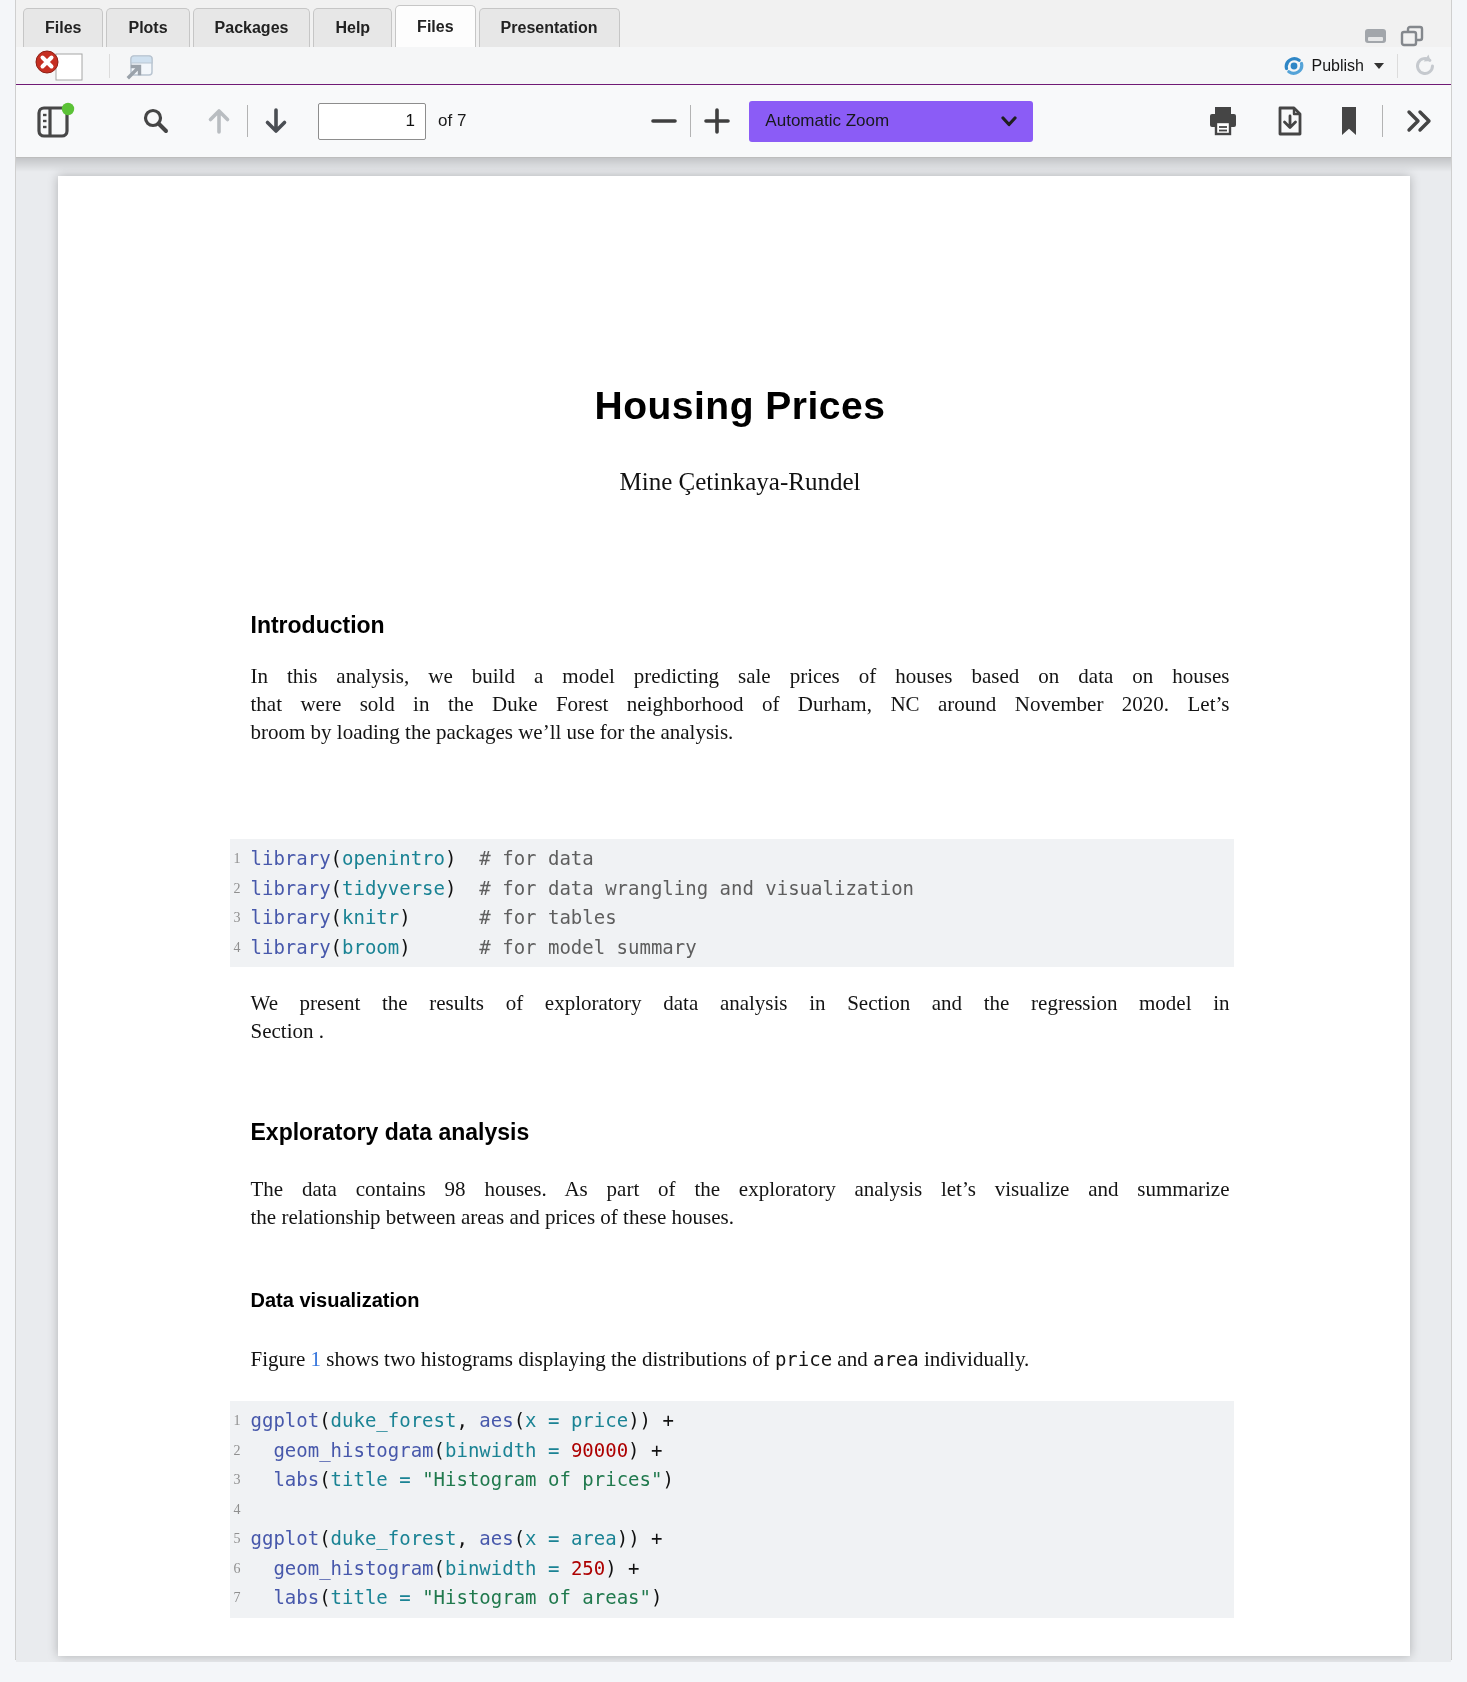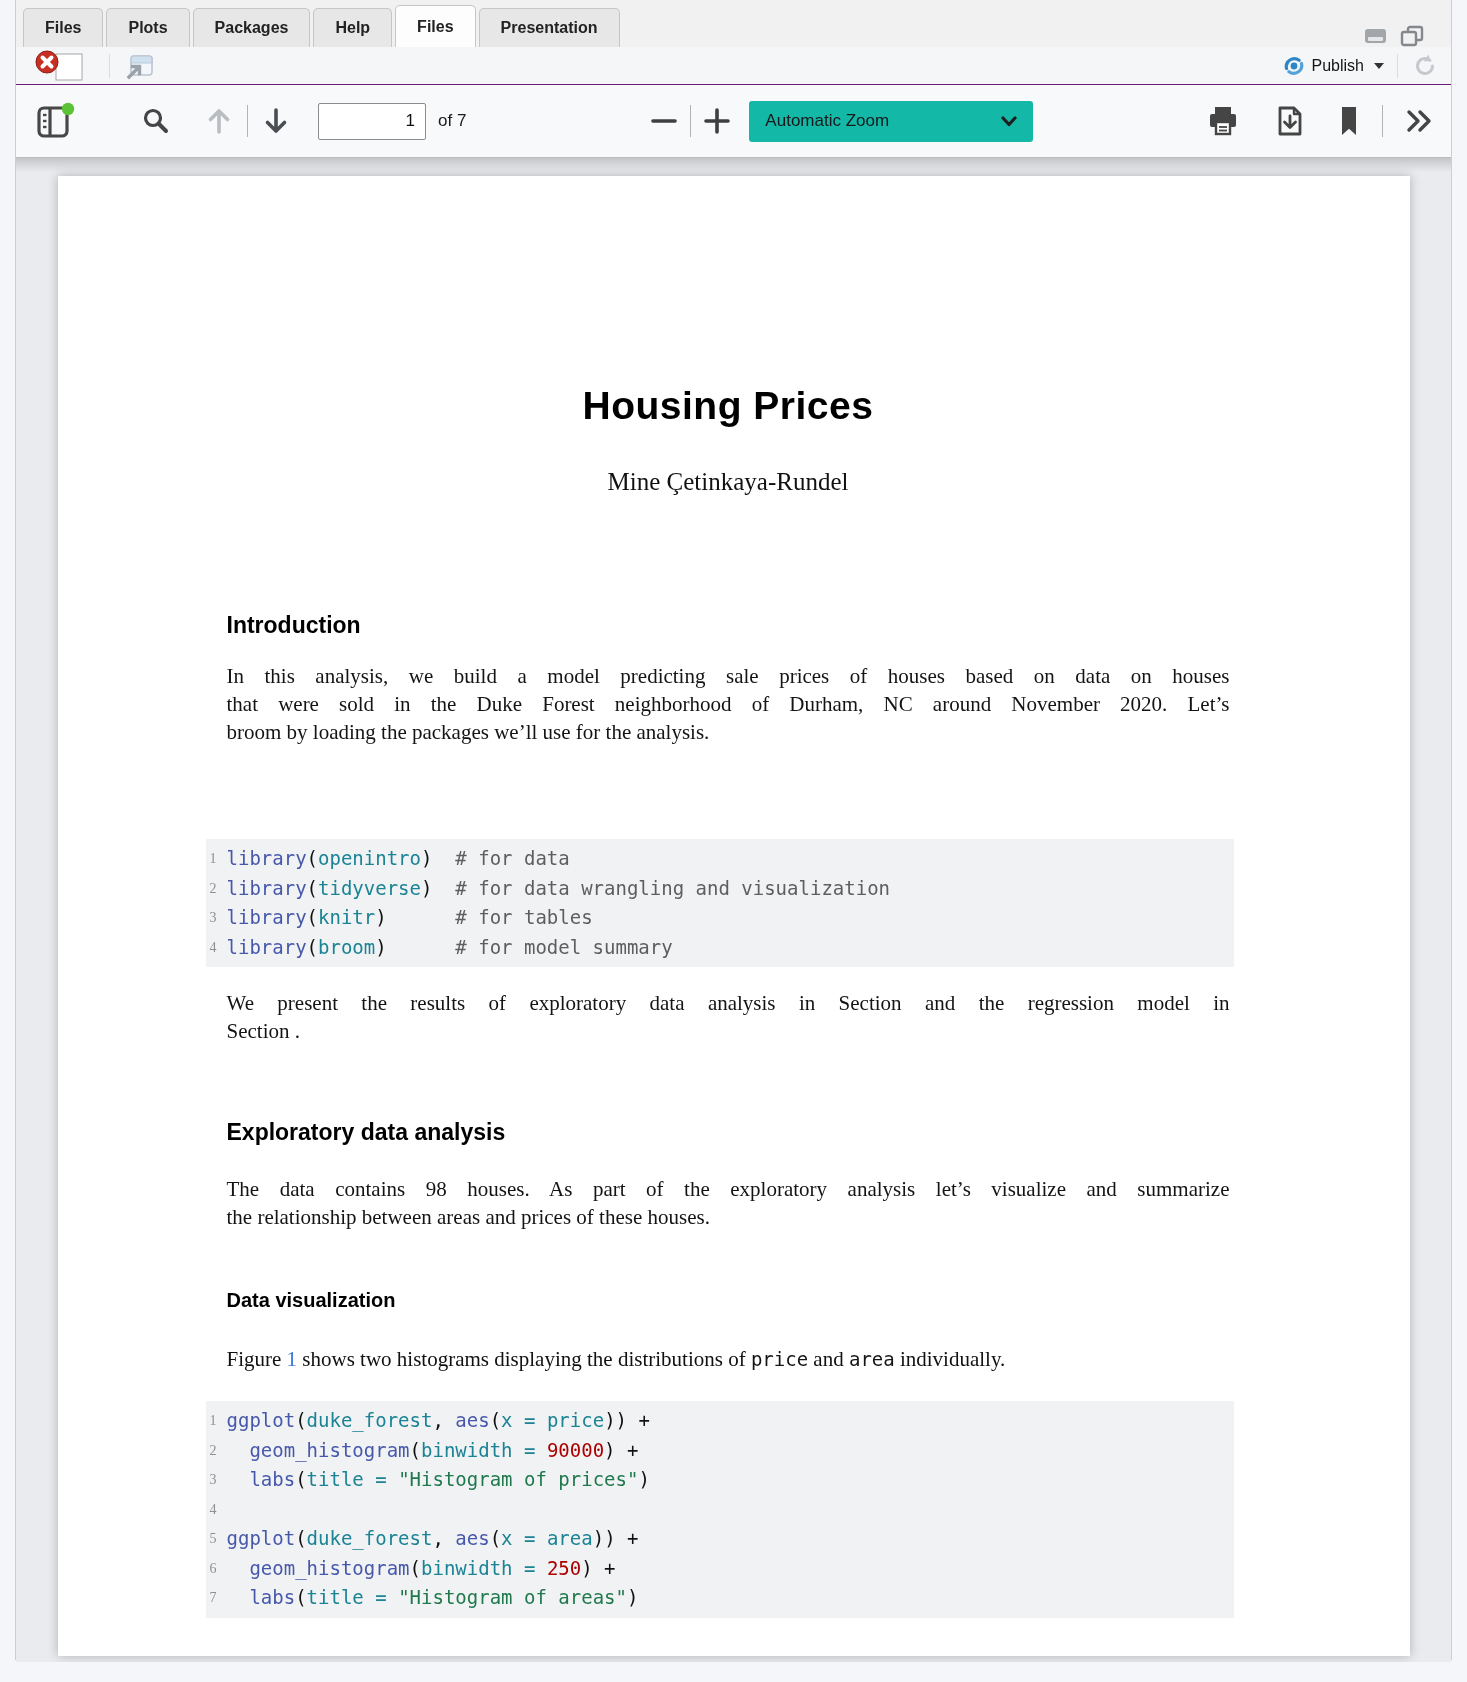--- a/index.html
+++ b/index.html
@@ -42,34 +42,34 @@
     height:73px; background:#f8f9fa; border-bottom:1px solid #bdbdbd;
     display:flex; align-items:center; font-size:17px; color:#1b1b1b;
   }
   .vsep3 { width:1px; height:32px; background:#b3b3b3; }
   .pageinput {
     width:108px; height:37px; border:1px solid #8d8d8d; border-radius:2px;
     background:#fff; text-align:right; padding-right:10px; font-size:17px;
     font-family:"Liberation Sans",sans-serif; color:#111;
   }
   .zoomsel {
-    display:flex; align-items:center; width:284px; height:41px; background:#14b8a6;
+    display:flex; align-items:center; width:284px; height:41px; background:#8b5cf6;
     border-radius:3px; padding:0 16px; margin-left:18px; cursor:default;
   }
   .zoomsel .zlabel { flex:1; font-size:17px; color:#17191c; }
   .iconbtn { display:flex; align-items:center; justify-content:center; }
   
   .viewer { position:relative; height:1504px; background:#e9ebee; overflow:hidden; }
   .viewer::before {
     content:""; position:absolute; left:0; right:0; top:0; height:14px; z-index:3;
     background:linear-gradient(rgba(0,0,0,0.16), rgba(0,0,0,0));
   }
   .page {
     width:1352px; height:1480px; margin:18px auto 0; background:#fff;
-    box-shadow:0 0 10px rgba(0,0,0,0.25); position:relative; z-index:1;
+    box-shadow:0 0 10px rgba(0,0,0,0.25); position:relative; z-index:1;padding-left:24px;
   }
   .content { padding:206px 180px 0 169px; color:#111; }
   .doc-title {
     text-align:center; font-size:39px; line-height:47px; font-weight:bold; color:#000;
     letter-spacing:0.5px;
   }
   .doc-author {
     text-align:center; font-family:"Liberation Serif", serif; font-size:25px;
     line-height:32px; margin-top:37px; color:#111;
   }

